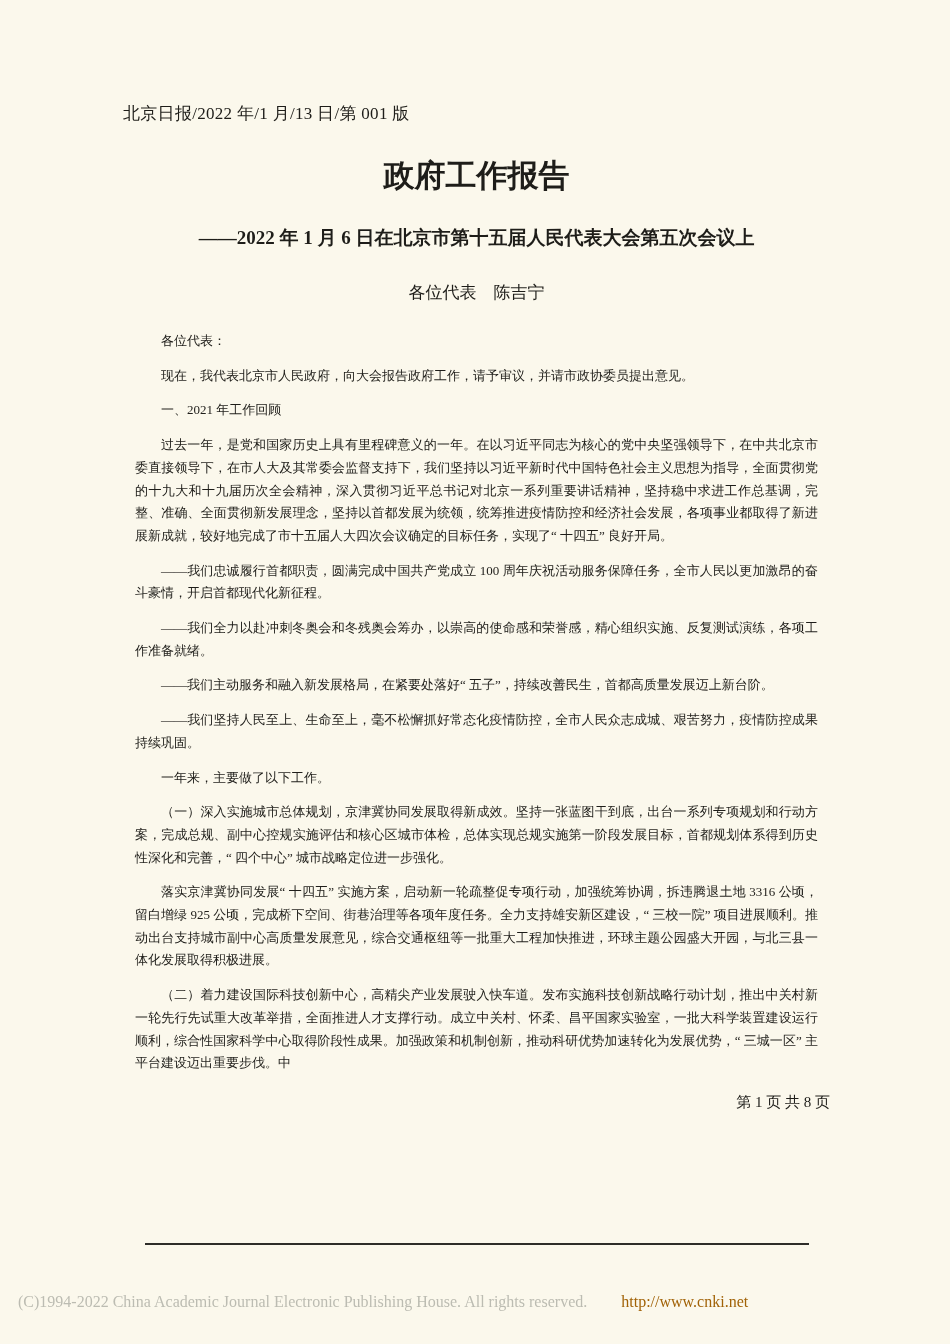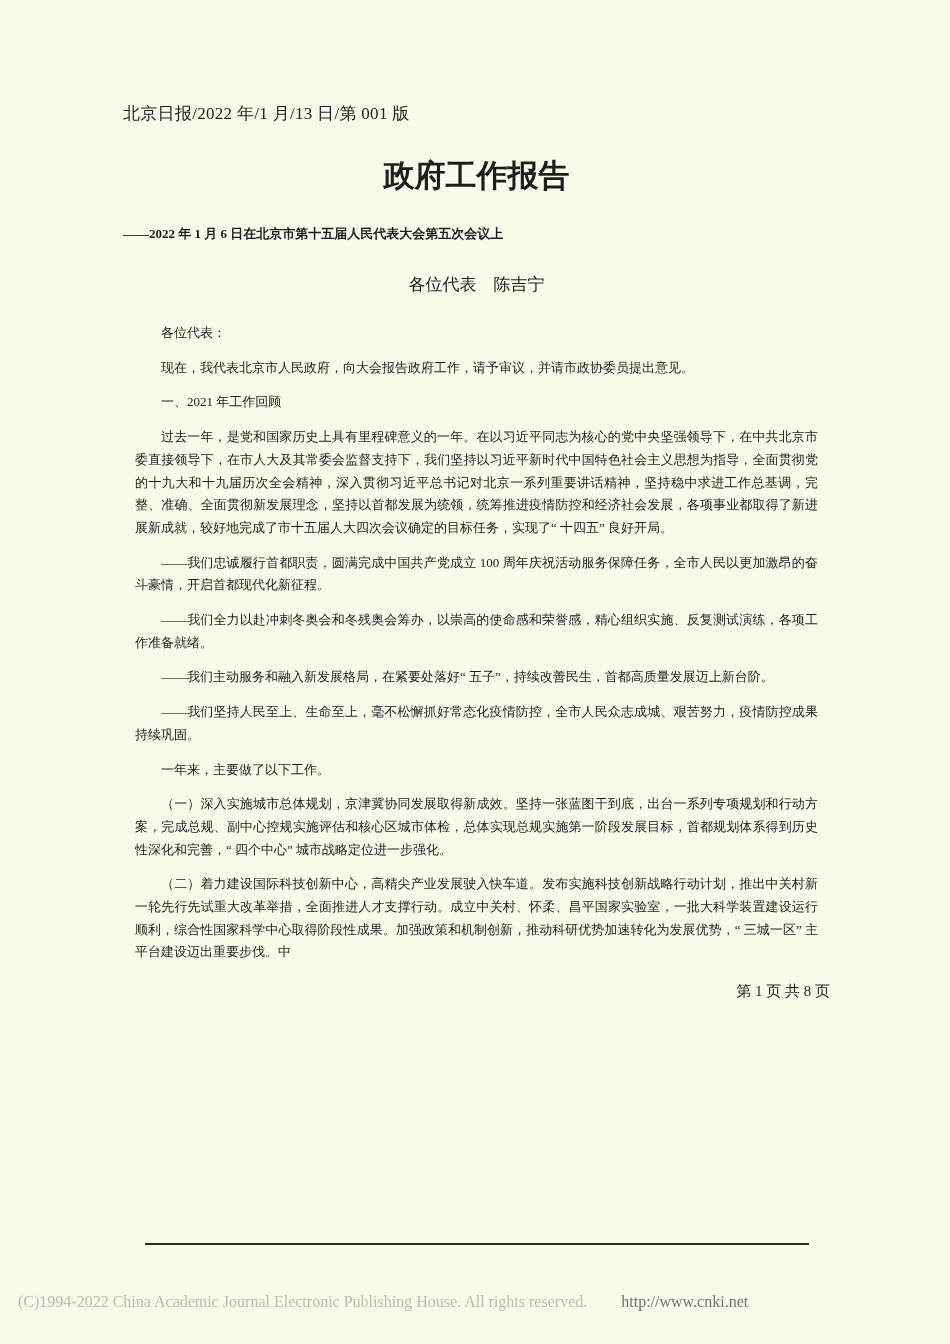--- a/index.html
+++ b/index.html
@@ -26,23 +26,23 @@
     font-size: 17px;
     letter-spacing: 0.3px;
   }
   .title {
     font-size: 31px;
     font-weight: bold;
     text-align: center;
     margin: 30px 0 0 0;
   }
   .subtitle {
-    font-size: 13px;
+    font-size: 19px;
     font-weight: bold;
-    text-align: left;
+    text-align: center;
     margin-top: 28px;
   }
   .author {
     font-size: 17px;
     text-align: center;
     margin-top: 30px;
   }
   .body-text {
     margin-top: 26px;
   }
@@ -71,21 +71,21 @@
   .footer {
     position: absolute;
     left: 18px;
     top: 1293px;
     font-size: 16px;
     color: #bcbcb2;
     white-space: nowrap;
     font-family: "Liberation Serif", "DejaVu Serif", serif;
   }
   .footer .footer-url {
-    color: #737373;
+    color: #a16207;
     margin-left: 34px;
     text-decoration: none;
     cursor: pointer;
   }
 </style>
 </head>
 <body>
 
 <div class="page">
 
@@ -103,20 +103,21 @@
         <p>各位代表：</p>
         <p>现在，我代表北京市人民政府，向大会报告政府工作，请予审议，并请市政协委员提出意见。</p>
         <p>一、2021 年工作回顾</p>
         <p>过去一年，是党和国家历史上具有里程碑意义的一年。在以习近平同志为核心的党中央坚强领导下，在中共北京市委直接领导下，在市人大及其常委会监督支持下，我们坚持以习近平新时代中国特色社会主义思想为指导，全面贯彻党的十九大和十九届历次全会精神，深入贯彻习近平总书记对北京一系列重要讲话精神，坚持稳中求进工作总基调，完整、准确、全面贯彻新发展理念，坚持以首都发展为统领，统筹推进疫情防控和经济社会发展，各项事业都取得了新进展新成就，较好地完成了市十五届人大四次会议确定的目标任务，实现了“ 十四五” 良好开局。</p>
         <p>——我们忠诚履行首都职责，圆满完成中国共产党成立 100 周年庆祝活动服务保障任务，全市人民以更加激昂的奋斗豪情，开启首都现代化新征程。</p>
         <p>——我们全力以赴冲刺冬奥会和冬残奥会筹办，以崇高的使命感和荣誉感，精心组织实施、反复测试演练，各项工作准备就绪。</p>
         <p>——我们主动服务和融入新发展格局，在紧要处落好“ 五子”，持续改善民生，首都高质量发展迈上新台阶。</p>
         <p>——我们坚持人民至上、生命至上，毫不松懈抓好常态化疫情防控，全市人民众志成城、艰苦努力，疫情防控成果持续巩固。</p>
         <p>一年来，主要做了以下工作。</p>
         <p>（一）深入实施城市总体规划，京津冀协同发展取得新成效。坚持一张蓝图干到底，出台一系列专项规划和行动方案，完成总规、副中心控规实施评估和核心区城市体检，总体实现总规实施第一阶段发展目标，首都规划体系得到历史性深化和完善，“ 四个中心” 城市战略定位进一步强化。</p>
+        <p>落实京津冀协同发展“ 十四五” 实施方案，启动新一轮疏整促专项行动，加强统筹协调，拆违腾退土地 3316 公顷，留白增绿 925 公顷，完成桥下空间、街巷治理等各项年度任务。全力支持雄安新区建设，“ 三校一院” 项目进展顺利。推动出台支持城市副中心高质量发展意见，综合交通枢纽等一批重大工程加快推进，环球主题公园盛大开园，与北三县一体化发展取得积极进展。</p>
         <p>（二）着力建设国际科技创新中心，高精尖产业发展驶入快车道。发布实施科技创新战略行动计划，推出中关村新一轮先行先试重大改革举措，全面推进人才支撑行动。成立中关村、怀柔、昌平国家实验室，一批大科学装置建设运行顺利，综合性国家科学中心取得阶段性成果。加强政策和机制创新，推动科研优势加速转化为发展优势，“ 三城一区” 主平台建设迈出重要步伐。中</p>
       </div>
 
     <div class="page-number">第 1 页  共 8 页</div>
 
   </div>
 
   <hr class="footer-rule">
 
   <div class="footer">

